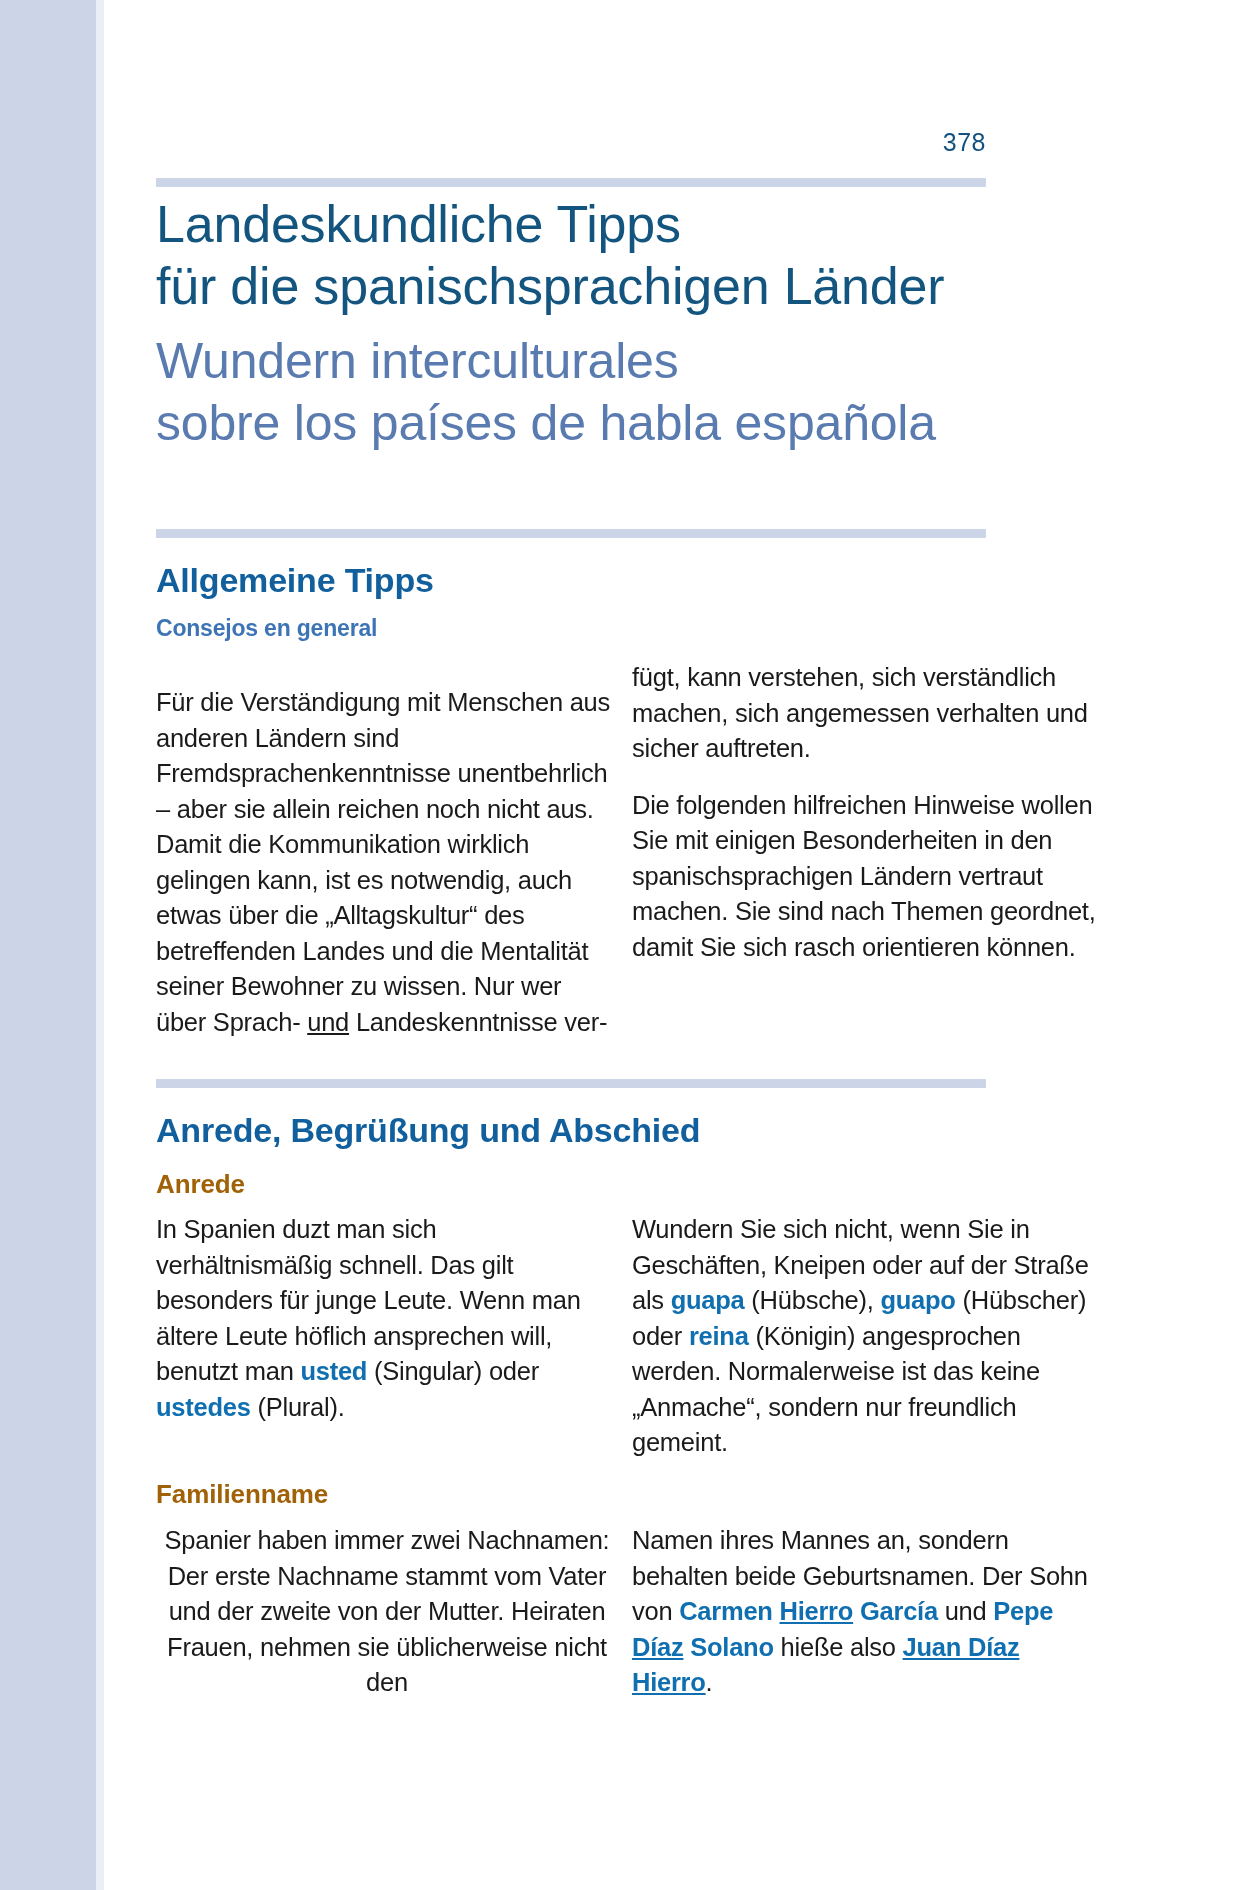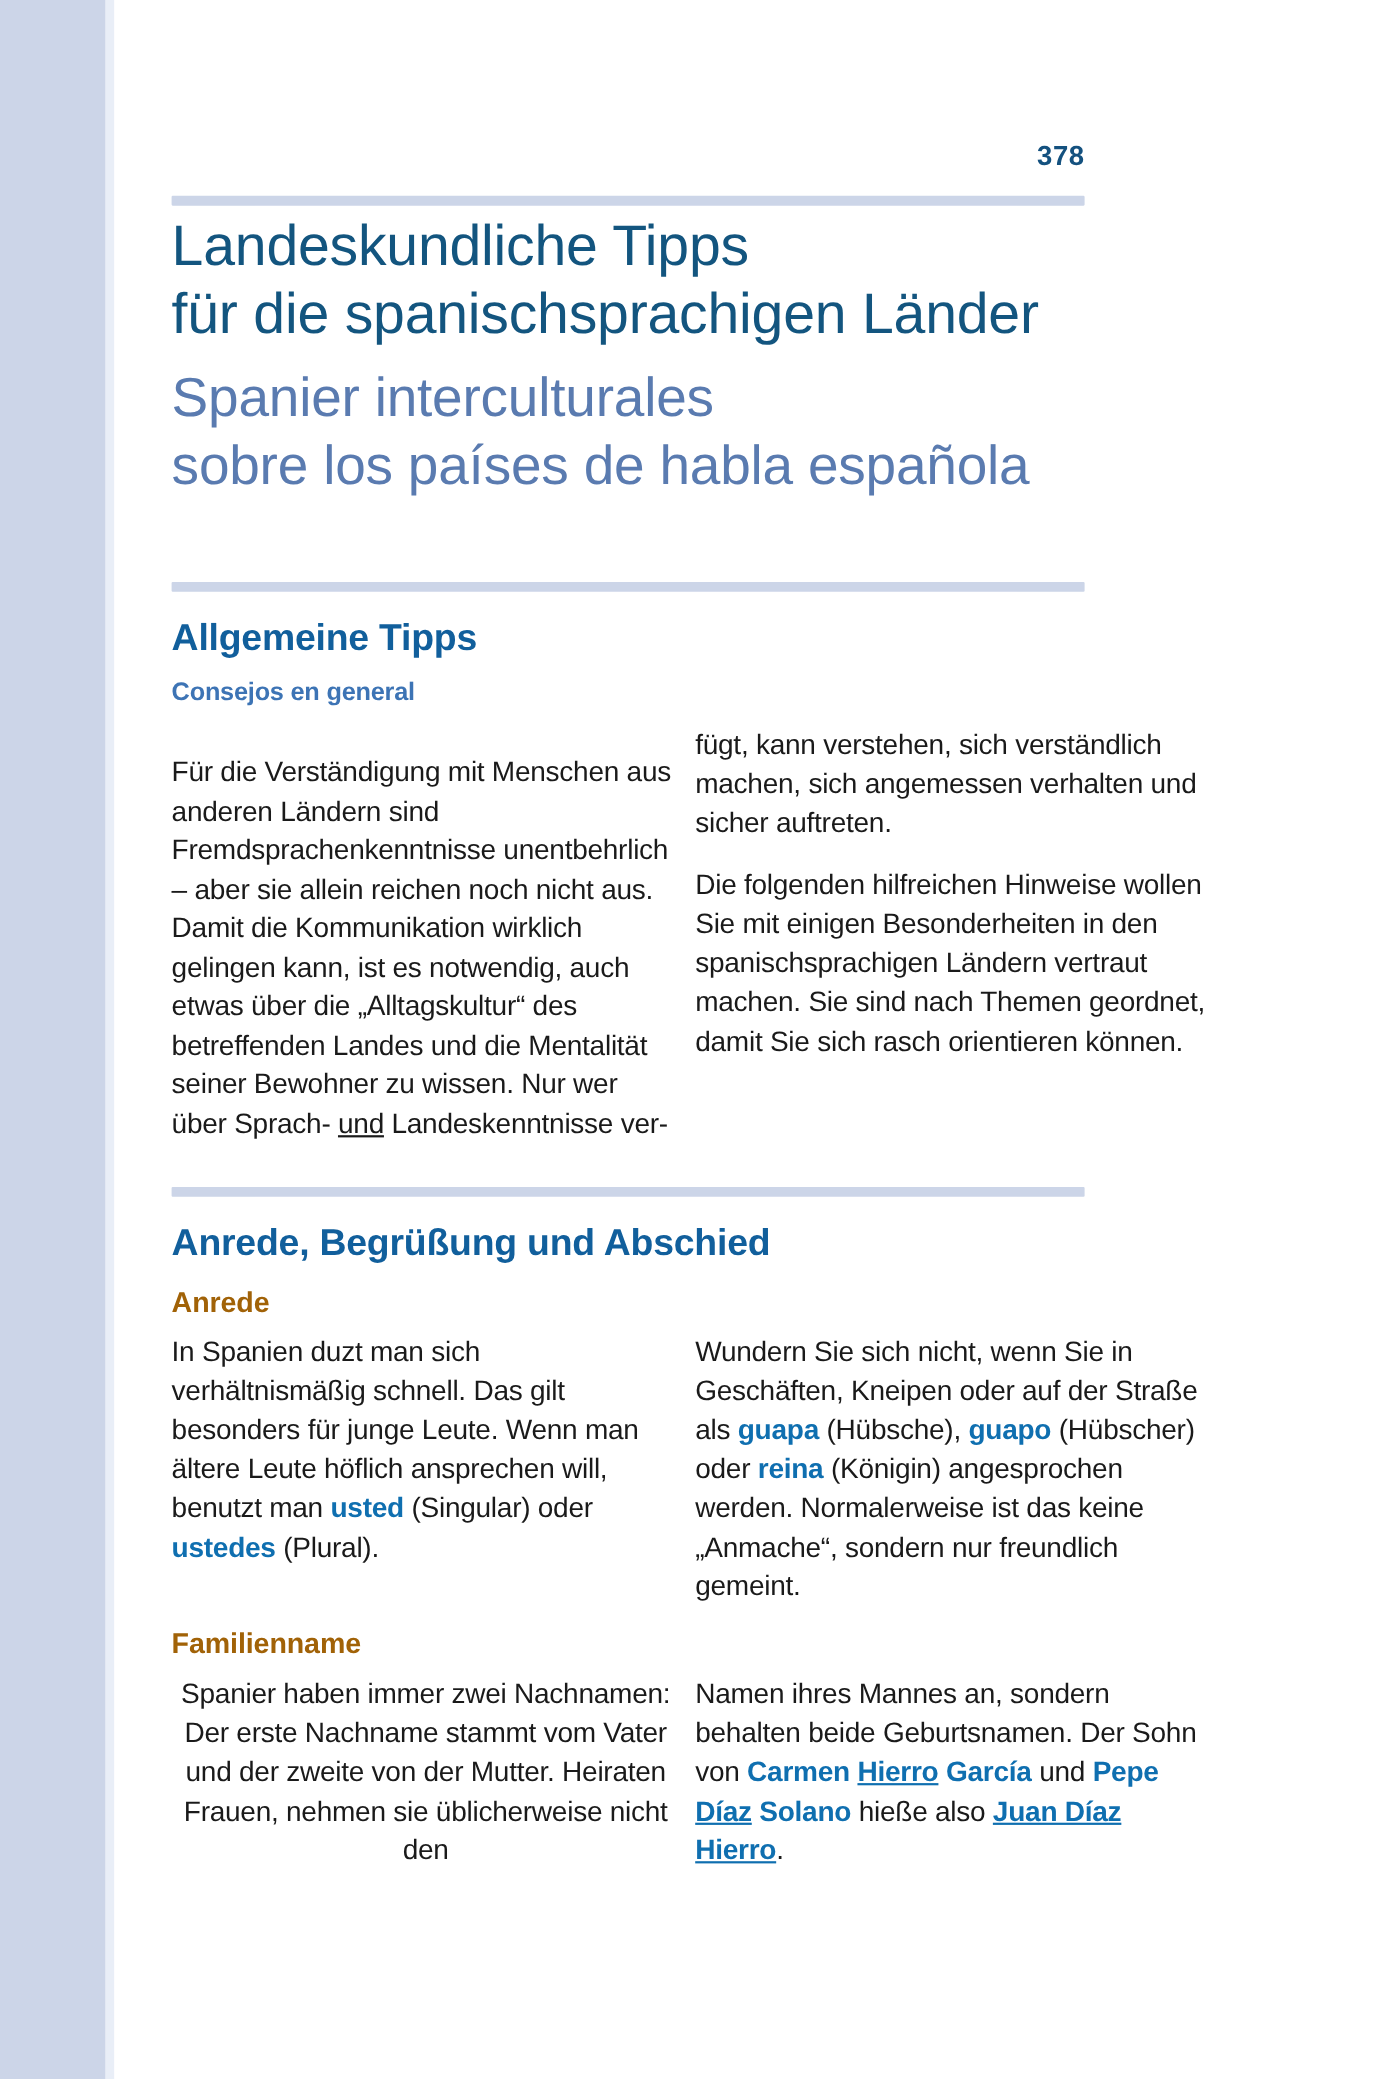--- a/index.html
+++ b/index.html
@@ -45,21 +45,20 @@
   
   .folio {
     position: absolute;
     left: 52px;
     top: 128px;
     width: 830px;
     text-align: right;
     font-size: 25px;
     color: #14517f;
     letter-spacing: 0.5px;
-    font-weight: bold;
   }
 
   
   .rule {
     position: absolute;
     left: 52px;
     width: 830px;
     height: 9px;
     background: #ccd5e8;
     border-radius: 1px;
@@ -155,21 +154,21 @@
   <div class="folio">378</div>
 
   <div class="rule rule-top"></div>
 
   <div class="title-de">
     <span class="title-line">Landeskundliche Tipps</span>
     <span class="title-line">für die spanischsprachigen Länder</span>
   </div>
 
   <div class="title-es">
-    <span class="title-line">Spanier interculturales</span>
+    <span class="title-line">Wundern interculturales</span>
     <span class="title-line">sobre los países de habla española</span>
   </div>
 
   <div class="rule rule-mid"></div>
 
   <div class="h-section" style="top:560px;">Allgemeine Tipps</div>
   <div class="h-section-es" style="top:610px;">Consejos en general</div>
 
   <div class="col col-left" style="top:660px;margin-top:25px;">
     <p><span>Für die Verständigung mit Menschen aus anderen Ländern sind Fremdsprachenkenntnisse unentbehrlich – aber sie allein reichen noch nicht aus. Damit die Kommunikation wirklich gelingen kann, ist es notwendig, auch etwas über die „Alltagskultur“ des betreffenden Landes und die Mentalität seiner Bewohner zu wissen. Nur wer über Sprach- </span><span class="u">und</span><span> Landeskenntnisse ver-</span></p>

